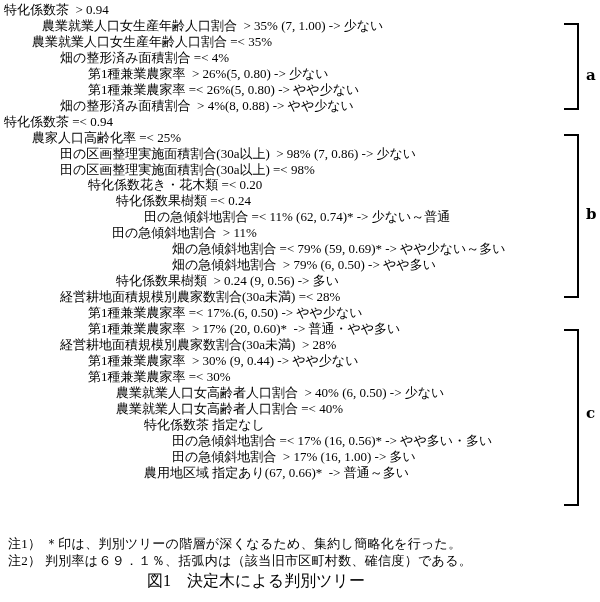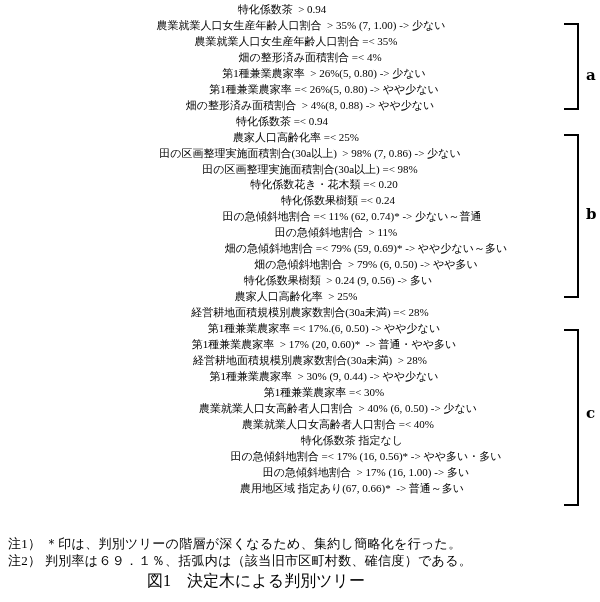--- a/index.html
+++ b/index.html
@@ -15,24 +15,23 @@
     font-family: "Liberation Serif", "DejaVu Serif", serif;
     overflow: hidden;
   }
   .tree {
     position: absolute;
     top: 2px;
     left: 0;
     width: 560px;
   }
   .tree-line {
-    font-size: 11px;
+    font-size: 13px;
     line-height: 15.95px;
     white-space: pre;
-    text-align: center;
   }
   .notes {
     position: absolute;
     left: 8px;
     top: 536px;
     width: 590px;
   }
   .note-line {
     font-size: 13px;
     line-height: 16.5px;
@@ -84,21 +83,20 @@
     <div class="tree-line" style="padding-left: 32px;">農家人口高齢化率 =&lt; 25%</div>
     <div class="tree-line" style="padding-left: 60px;">田の区画整理実施面積割合(30a以上)  &gt; 98% (7, 0.86) -&gt; 少ない</div>
     <div class="tree-line" style="padding-left: 60px;">田の区画整理実施面積割合(30a以上) =&lt; 98%</div>
     <div class="tree-line" style="padding-left: 88px;">特化係数花き・花木類 =&lt; 0.20</div>
     <div class="tree-line" style="padding-left: 116px;">特化係数果樹類 =&lt; 0.24</div>
     <div class="tree-line" style="padding-left: 144px;">田の急傾斜地割合 =&lt; 11% (62, 0.74)* -&gt; 少ない～普通</div>
     <div class="tree-line" style="padding-left: 112px;">田の急傾斜地割合  &gt; 11%</div>
     <div class="tree-line" style="padding-left: 172px;">畑の急傾斜地割合 =&lt; 79% (59, 0.69)* -&gt; やや少ない～多い</div>
     <div class="tree-line" style="padding-left: 172px;">畑の急傾斜地割合  &gt; 79% (6, 0.50) -&gt; やや多い</div>
     <div class="tree-line" style="padding-left: 116px;">特化係数果樹類  &gt; 0.24 (9, 0.56) -&gt; 多い</div>
-    <div class="tree-line" style="padding-left: 32px;">農家人口高齢化率  &gt; 25%</div>
     <div class="tree-line" style="padding-left: 60px;">経営耕地面積規模別農家数割合(30a未満) =&lt; 28%</div>
     <div class="tree-line" style="padding-left: 88px;">第1種兼業農家率 =&lt; 17%.(6, 0.50) -&gt; やや少ない</div>
     <div class="tree-line" style="padding-left: 88px;">第1種兼業農家率  &gt; 17% (20, 0.60)*  -&gt; 普通・やや多い</div>
     <div class="tree-line" style="padding-left: 60px;">経営耕地面積規模別農家数割合(30a未満)  &gt; 28%</div>
     <div class="tree-line" style="padding-left: 88px;">第1種兼業農家率  &gt; 30% (9, 0.44) -&gt; やや少ない</div>
     <div class="tree-line" style="padding-left: 88px;">第1種兼業農家率 =&lt; 30%</div>
     <div class="tree-line" style="padding-left: 116px;">農業就業人口女高齢者人口割合  &gt; 40% (6, 0.50) -&gt; 少ない</div>
     <div class="tree-line" style="padding-left: 116px;">農業就業人口女高齢者人口割合 =&lt; 40%</div>
     <div class="tree-line" style="padding-left: 144px;">特化係数茶 指定なし</div>
     <div class="tree-line" style="padding-left: 172px;">田の急傾斜地割合 =&lt; 17% (16, 0.56)* -&gt; やや多い・多い</div>

